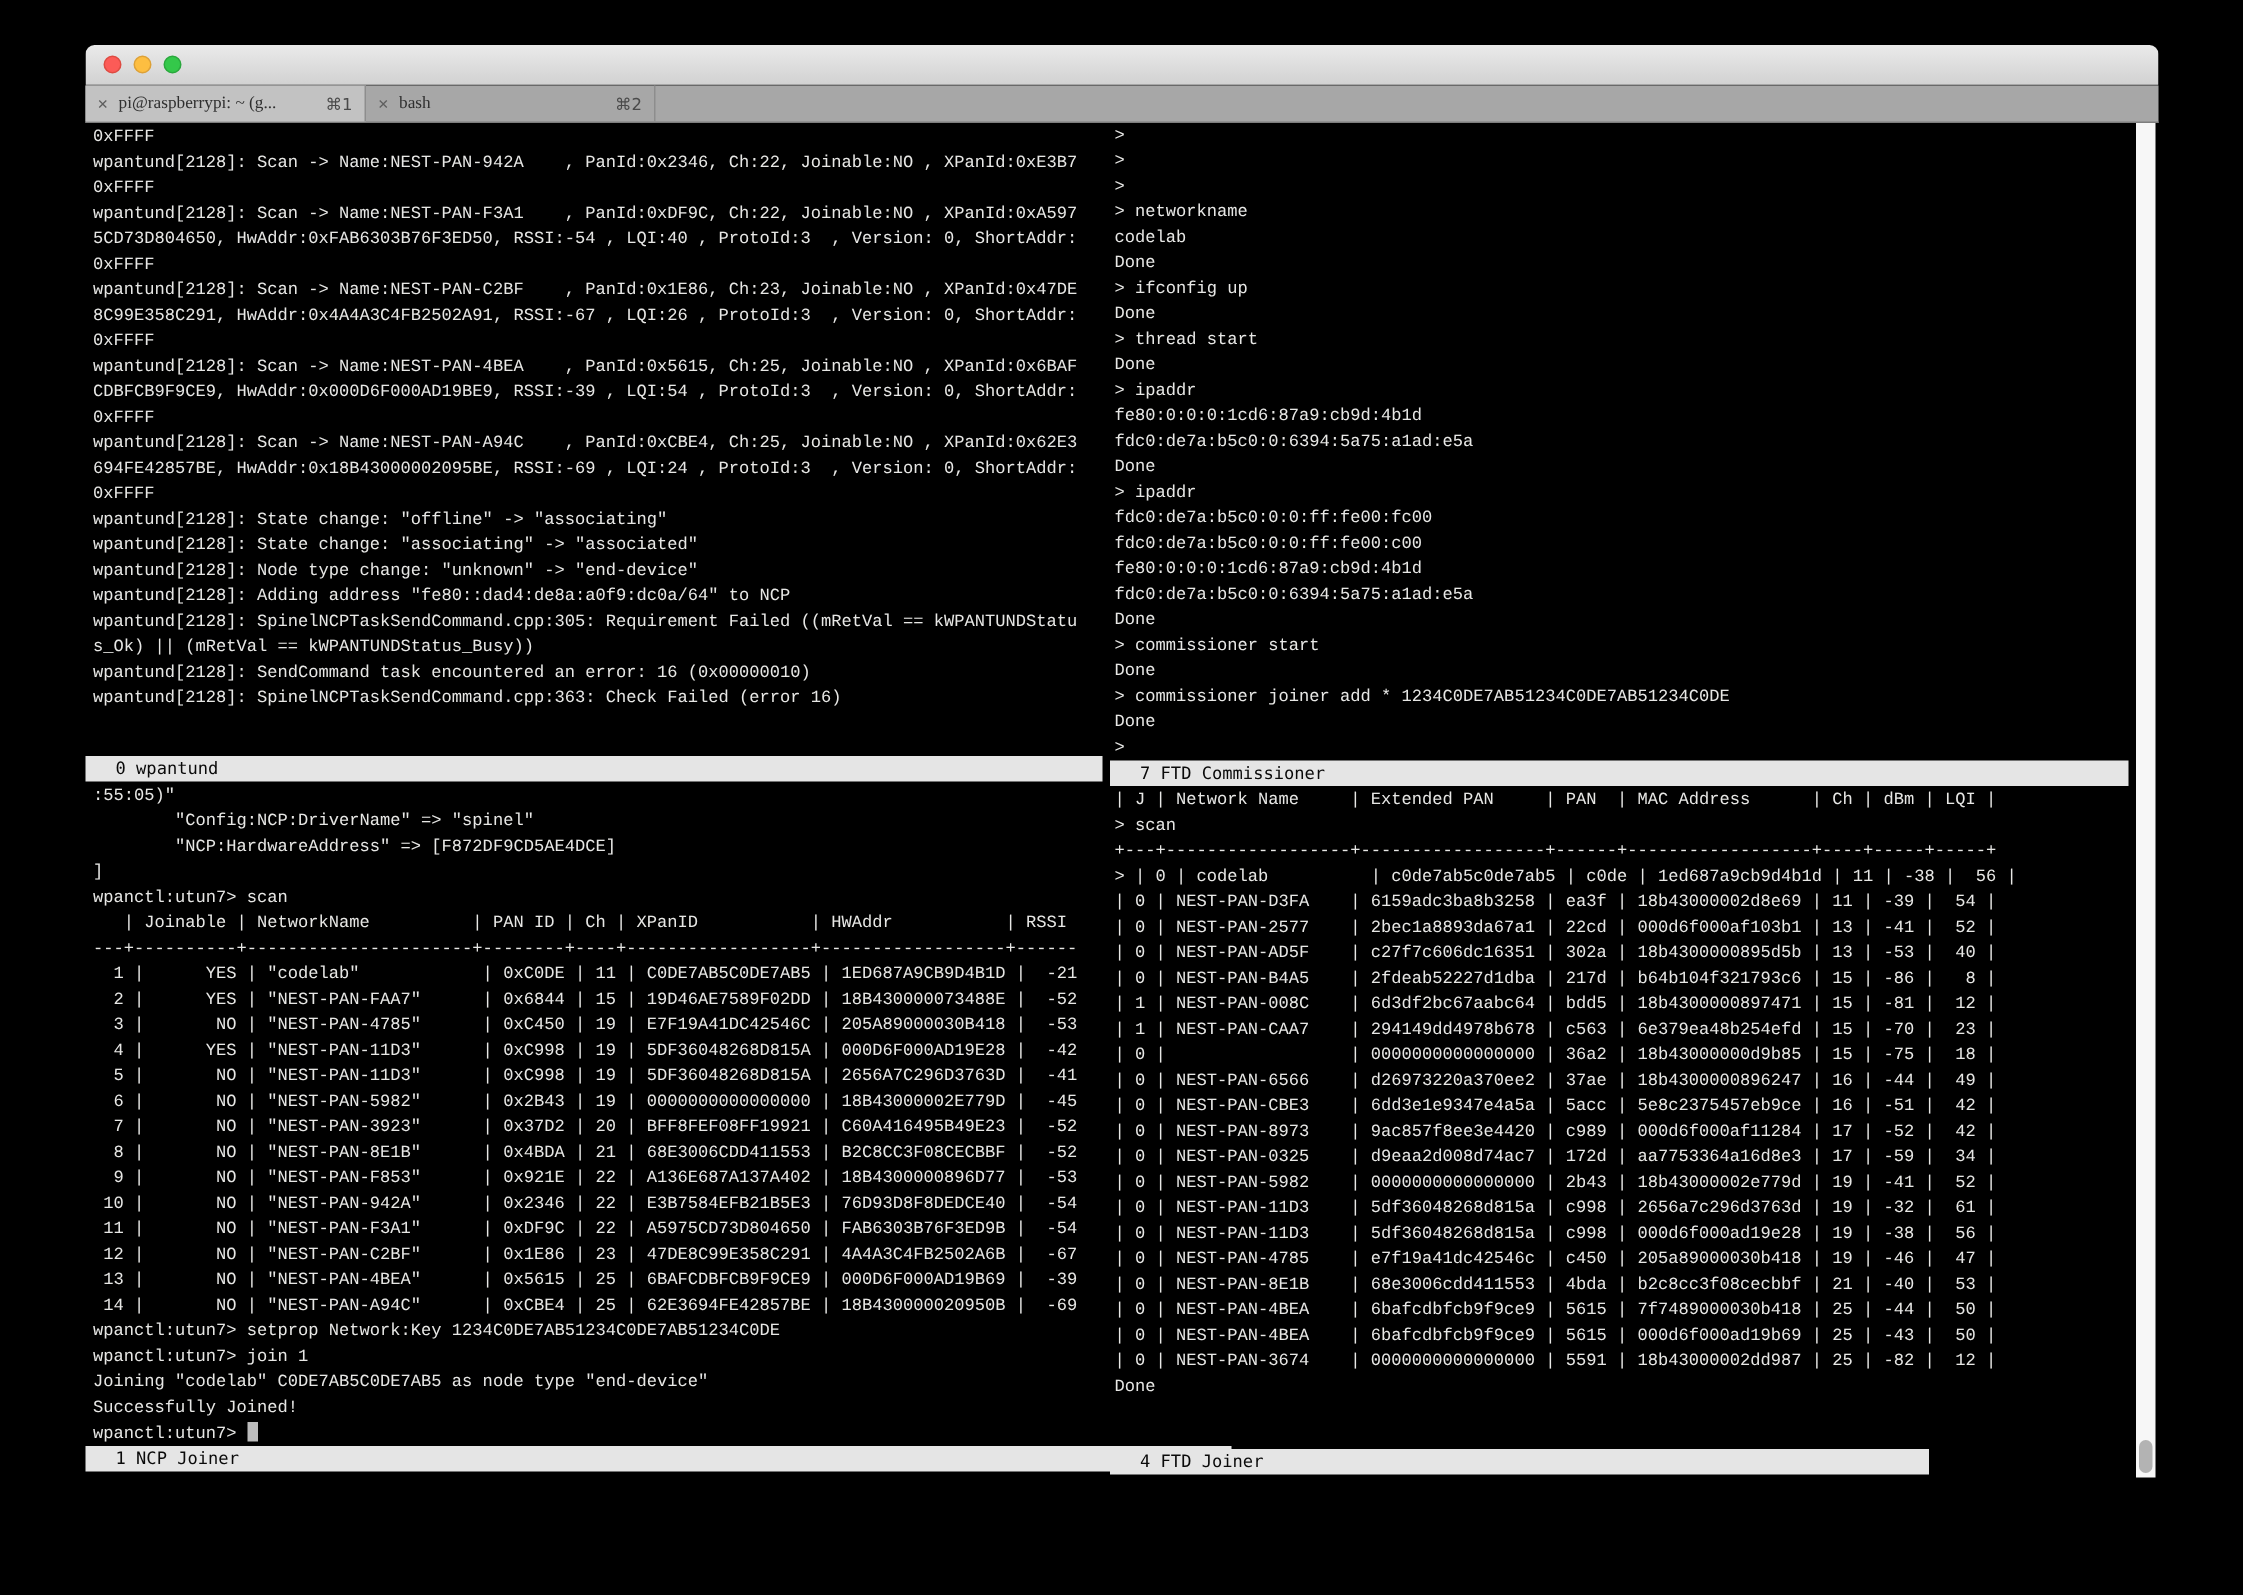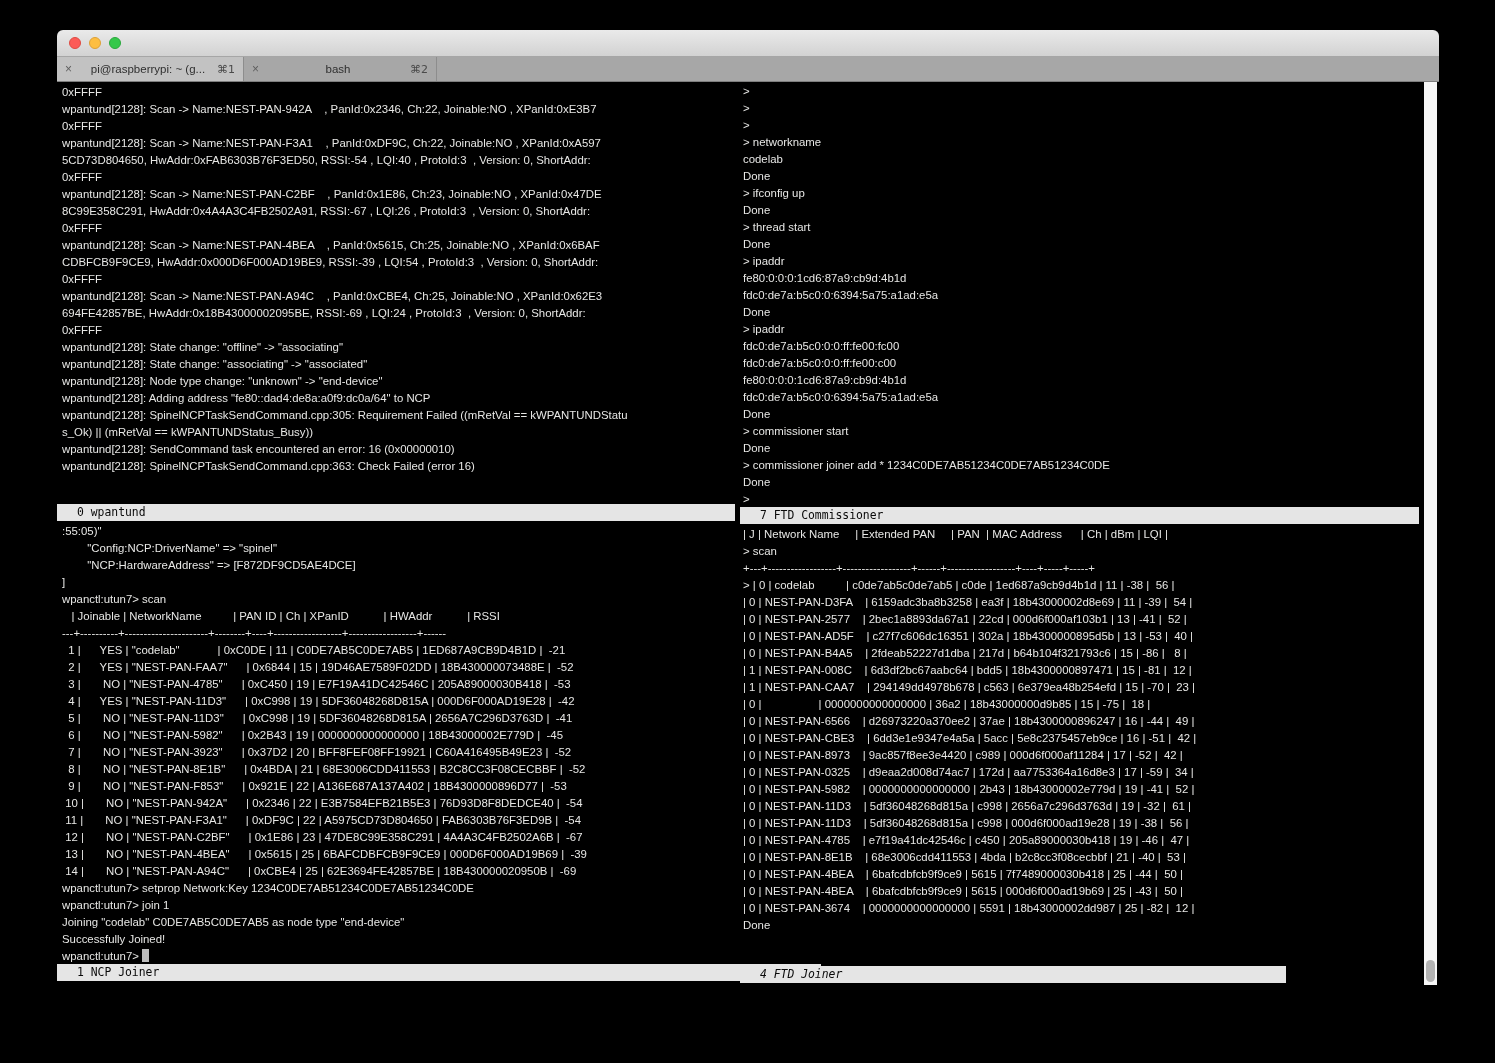--- a/index.html
+++ b/index.html
@@ -17,44 +17,44 @@
   .tl.yellow { background:#fdbe41; border:1px solid #dda137; }
   .tl.green  { background:#34c84a; border:1px solid #2aa83d; }
   .title { position:absolute; left:0; right:0; top:0; height:27px; line-height:27px;
            text-align:right; font-size:13px; color:#3d3d3d;margin-top:27px; }
   .tabbar { position:absolute; left:0; top:27px; width:100%; height:25px;
             background:#a7a7a7; border-bottom:1px solid #7e7e7e; display:flex; }
   .tab { position:relative; height:100%; border-right:1px solid #8d8d8d;
          display:flex; align-items:center; font-size:11.5px; color:#2f2f2f; }
   .tab.active { background:#c2c2c2; }
   .tab .tabx { margin-left:8px; color:#5f5f5f; font-size:12px; width:14px; }
-  .tab .tablabel { flex:1; text-align:center; white-space:nowrap; overflow:hidden; }
+  .tab .tablabel { flex:1; text-align:left; white-space:nowrap; overflow:hidden;font-family:Liberation Serif, serif; }
   .tab .tabkey { margin-right:8px; color:#4a4a4a; font-family:"DejaVu Sans", sans-serif; font-size:11px; }
   .tab1 { width:187px; }
   .tab2 { width:193px; }
   .content { position:absolute; left:0; top:52px; width:100%; height:903px; background:#000; }
-  .pane { position:absolute; overflow:hidden; font-family:Liberation Sans, sans-serif;
+  .pane { position:absolute; overflow:hidden; font-family:Liberation Mono, monospace;
           font-size:11.4px; line-height:17px; color:#e7e7e5; }
   .tline { white-space:pre; height:17px; }
   .statusbar { position:absolute; height:17px; background:#e5e5e5; color:#0a0a0a;
                font-family:"DejaVu Sans Mono", monospace; font-size:11.4px; line-height:17px;
                padding-left:20px; white-space:pre; }
   .cursor { display:inline-block; width:7px; height:13px; background:#bcbcbc;
             vertical-align:middle; margin-bottom:2px; }
   .scrollbar { position:absolute; left:1367px; top:0; width:13px; height:903px; background:#f7f7f7; }
   .scrollthumb { position:absolute; left:2px; bottom:3px; width:9px; height:22px;
                  background:#b3b3b3; border-radius:5px; }
   .pane-tl { left:0; top:0; width:678px; height:422px; padding:2px 0 0 5px; }
   .status-tl { left:0; top:422px; width:678px; }
   .pane-tr { left:683px; top:0; width:679px; height:425px; padding:1px 0 0 3px; }
   .status-tr { left:683px; top:425px; width:679px; }
   .pane-bl { left:0; top:439px; width:678px; height:443px; padding:2px 0 0 5px; }
   .status-bl { left:0; top:882px; width:764px; }
   .pane-br { left:683px; top:443px; width:679px; height:439px; padding:1px 0 0 3px; }
-  .status-br { left:683px; top:884px; width:546px;font-style:italic; }
+  .status-br { left:683px; top:884px; width:546px; }
 </style>
 </head>
 <body>
 
 <div class="desktop">
   <div class="window">
 
     <div class="titlebar">
       <div class="traffic">
         <span class="tl red"></span>

